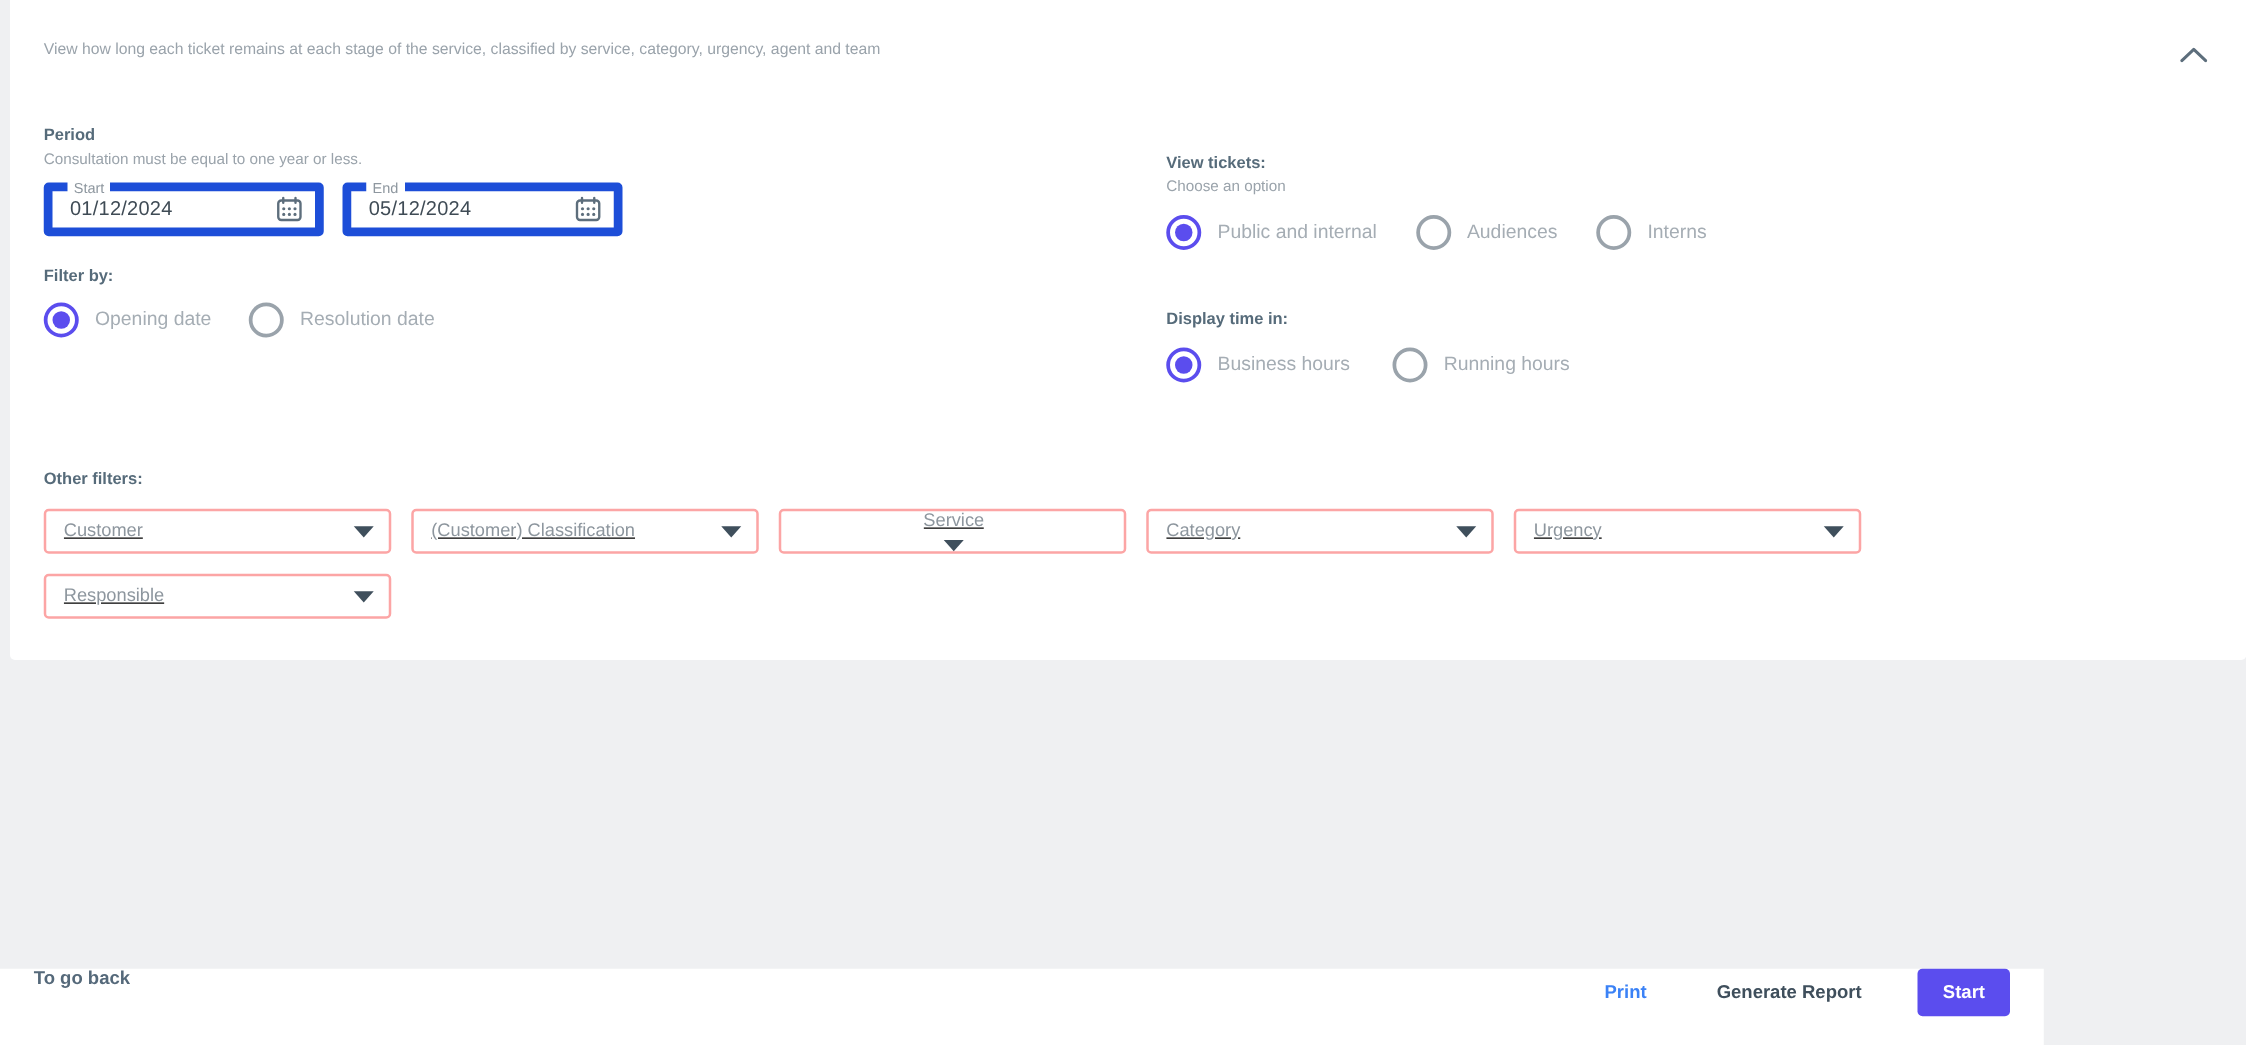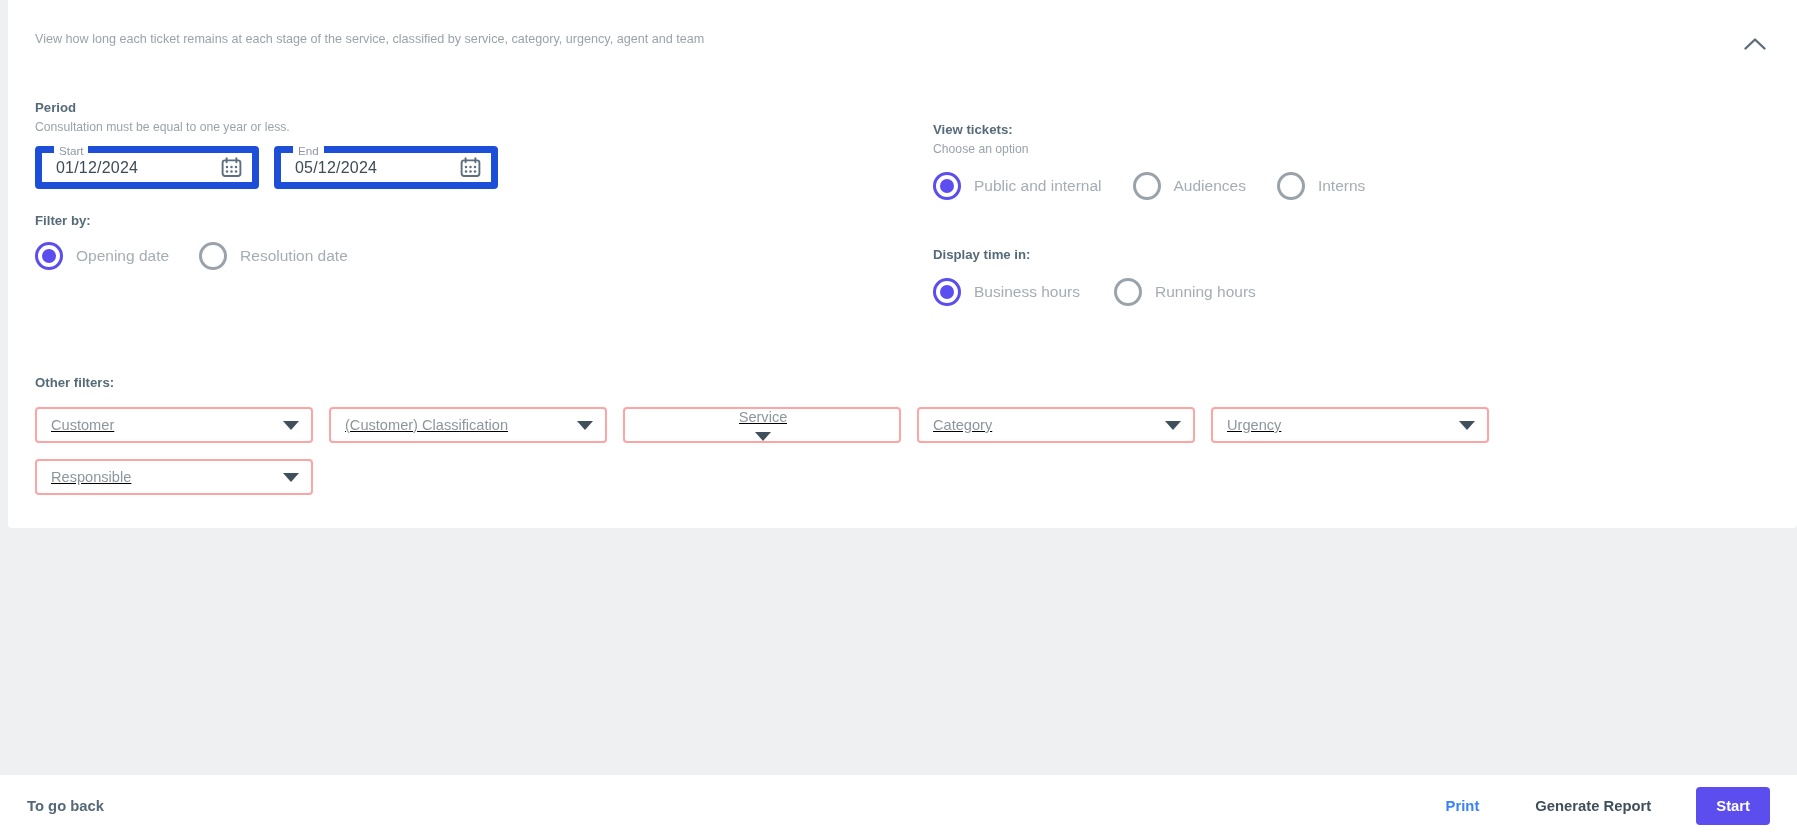--- a/index.html
+++ b/index.html
@@ -197,25 +197,25 @@
   .w-service        { width: 278px; flex-direction: column; }
   .w-category       { width: 278px; }
   .w-urgency        { width: 278px; }
   .w-responsible    { width: 278px; }
 
   
   .footer {
     position: absolute;
     left: 0;
     bottom: 0;
-    width: 1797px;
+    width: 1635px;
     height: 61px;
     background: #ffffff;
     display: flex;
-    align-items: center;
+    align-items: flex-start;
     padding: 0 27px;
   }
   .foot-back {
     font-size: 14.8px;
     font-weight: bold;
     color: #55697a;
     cursor: pointer;
   }
   .foot-right {
     margin-left: auto;

